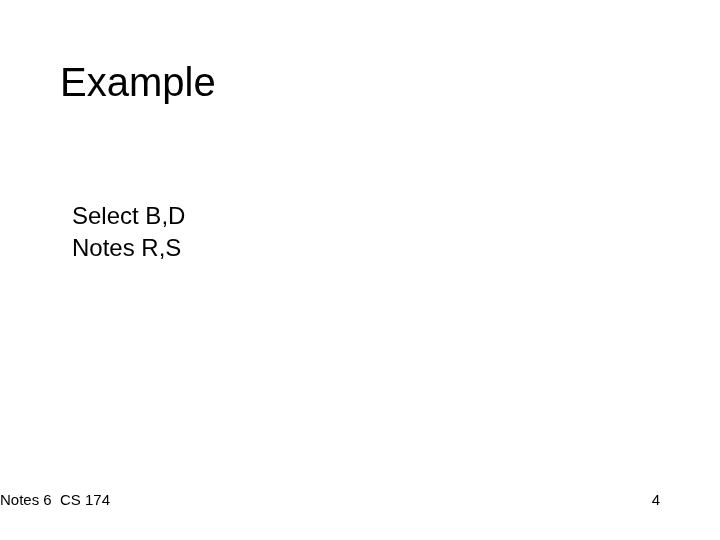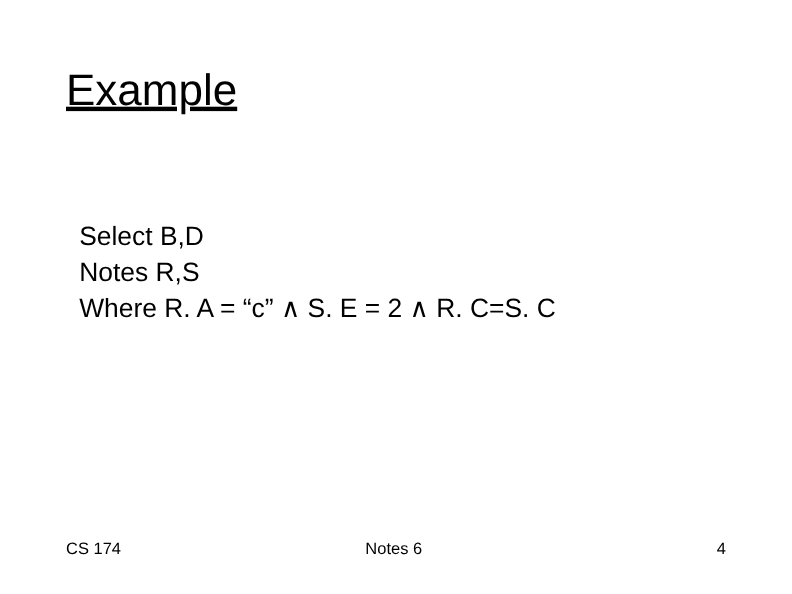--- a/index.html
+++ b/index.html
@@ -15,21 +15,20 @@
   .slide {
     position: relative;
     width: 720px;
     height: 540px;
   }
   .title {
     position: absolute;
     left: 60px;
     top: 60px;
     font-size: 40px;
-    text-decoration: underline;
     font-weight: normal;
   }
   .body {
     position: absolute;
     left: 72px;
     top: 155px;
     font-size: 24px;
     line-height: 1.35;
     margin-top: 45px;
   }
@@ -45,40 +44,39 @@
   }
   .footer-left {
     position: absolute;
     left: 60px;
     bottom: 0;
   }
   .footer-center {
     position: absolute;
     left: 0;
     right: 4px;
-    text-align: center;
+    text-align: left;
     bottom: 0;
   }
   .footer-right {
     position: absolute;
     right: 60px;
     bottom: 0;
   }
 </style>
 </head>
 <body>
 
 <div class="slide">
 
   <div class="title">Example</div>
 
   <div class="body">
     <div class="line">Select B,D</div>
     <div class="line">Notes R,S</div>
-    <div class="line">Where R. A = “c”  ∧  S. E = 2  ∧  R. C=S. C</div>
   </div>
 
   <div class="footer">
     <span class="footer-left">CS 174</span>
     <span class="footer-center">Notes 6</span>
     <span class="footer-right">4</span>
   </div>
 
 </div>
 

